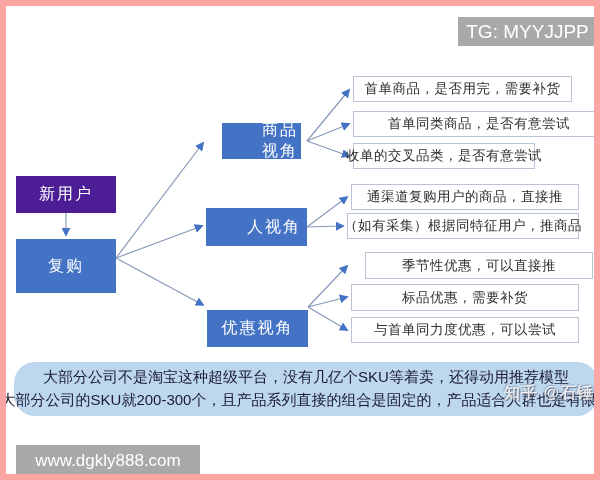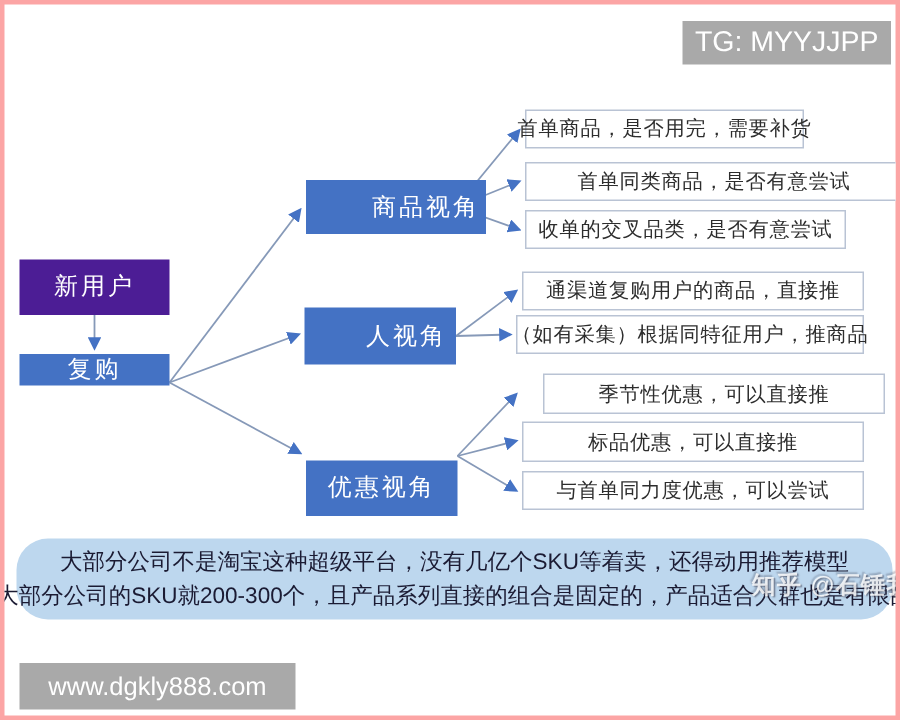--- a/index.html
+++ b/index.html
@@ -4,21 +4,21 @@
 <style>
   * { margin: 0; padding: 0; box-sizing: border-box; }
   html, body { background: #ffffff; }
   body { font-family: "Liberation Sans", "DejaVu Sans", sans-serif; }
 
   .canvas {
     position: relative;
     width: 600px;
     height: 480px;
     background: #ffffff;
-    border: 3px solid #fca5a5;
+    border: 6px solid #fca5a5;
     overflow: hidden;
   }
 
   .badge {
     position: absolute;
     background: #a9a9a9;
     color: #ffffff;
     display: flex;
     align-items: center;
     justify-content: center;
@@ -33,40 +33,40 @@
     align-items: center;
     justify-content: center;
     color: #ffffff;
     font-size: 16px;
     letter-spacing: 2px;
   }
   .node.green { background: #4c1d95; text-align: center; }
   .node.blue  { background: #4472c4; }
 
   .node.root        { left: 10px;  top: 170px; width: 100px; height: 37px; }
-  .node.repurchase  { left: 10px;  top: 233px; width: 100px; height: 21px; }
-  .node.persp-0     { left: 201px; top: 117px; width: 120px; height: 36px; padding-left: 40px; }
+  .node.repurchase  { left: 10px;  top: 233px; width: 100px; height: 54px; }
+  .node.persp-0     { left: 216px; top: 117px; width: 79px; height: 36px; padding-left: 40px; }
   .node.persp-1     { left: 200px; top: 202px; width: 101px; height: 38px; padding-left: 35px; }
   .node.persp-2     { left: 201px; top: 283px; width: 101px; height: 37px; margin-top: 21px; }
 
   .leaf {
     position: absolute;
     background: #ffffff;
     border: 1px solid #b9c3d4;
     display: flex;
     align-items: center;
     justify-content: center;
     font-size: 13.5px;
     color: #2d2d2d;
     white-space: nowrap;
     letter-spacing: 0.5px;
   }
-  .leaf-0 { left: 347px; top: 70px;  width: 186px; height: 26px; }
+  .leaf-0 { left: 347px; top: 70px;  width: 219px; height: 26px; }
   .leaf-1 { left: 347px; top: 105px; width: 252px; height: 26px; }
-  .leaf-2 { left: 347px; top: 137px; width: 214px; height: 26px; }
+  .leaf-2 { left: 347px; top: 137px; width: 182px; height: 26px; }
   .leaf-3 { left: 345px; top: 178px; width: 228px; height: 26px; }
   .leaf-4 { left: 341px; top: 207px; width: 232px; height: 26px; }
   .leaf-5 { left: 359px; top: 246px; width: 228px; height: 27px; }
   .leaf-6 { left: 345px; top: 278px; width: 228px; height: 27px; }
   .leaf-7 { left: 345px; top: 311px; width: 228px; height: 26px; }
 
   svg.arrows {
     position: absolute;
     left: 0; top: 0;
     width: 600px; height: 480px;
@@ -140,21 +140,21 @@
   <div class="node blue persp-0">商品视角</div>
   <div class="node blue persp-1">人视角</div>
   <div class="node blue persp-2">优惠视角</div>
 
   <div class="leaf leaf-0">首单商品，是否用完，需要补货</div>
   <div class="leaf leaf-1">首单同类商品，是否有意尝试</div>
   <div class="leaf leaf-2">收单的交叉品类，是否有意尝试</div>
   <div class="leaf leaf-3">通渠道复购用户的商品，直接推</div>
   <div class="leaf leaf-4">（如有采集）根据同特征用户，推商品</div>
   <div class="leaf leaf-5">季节性优惠，可以直接推</div>
-  <div class="leaf leaf-6">标品优惠，可以直接推</div>
+  <div class="leaf leaf-6">标品优惠，需要补货</div>
   <div class="leaf leaf-7">与首单同力度优惠，可以尝试</div>
 
   <div class="note-banner">
     <div>大部分公司不是淘宝这种超级平台，没有几亿个SKU等着卖，还得动用推荐模型</div>
     <div>大部分公司的SKU就200-300个，且产品系列直接的组合是固定的，产品适合人群也是有限的</div>
   </div>
 
   <div class="zhihu-mark">知乎 @石锤我</div>
 
 </div>

